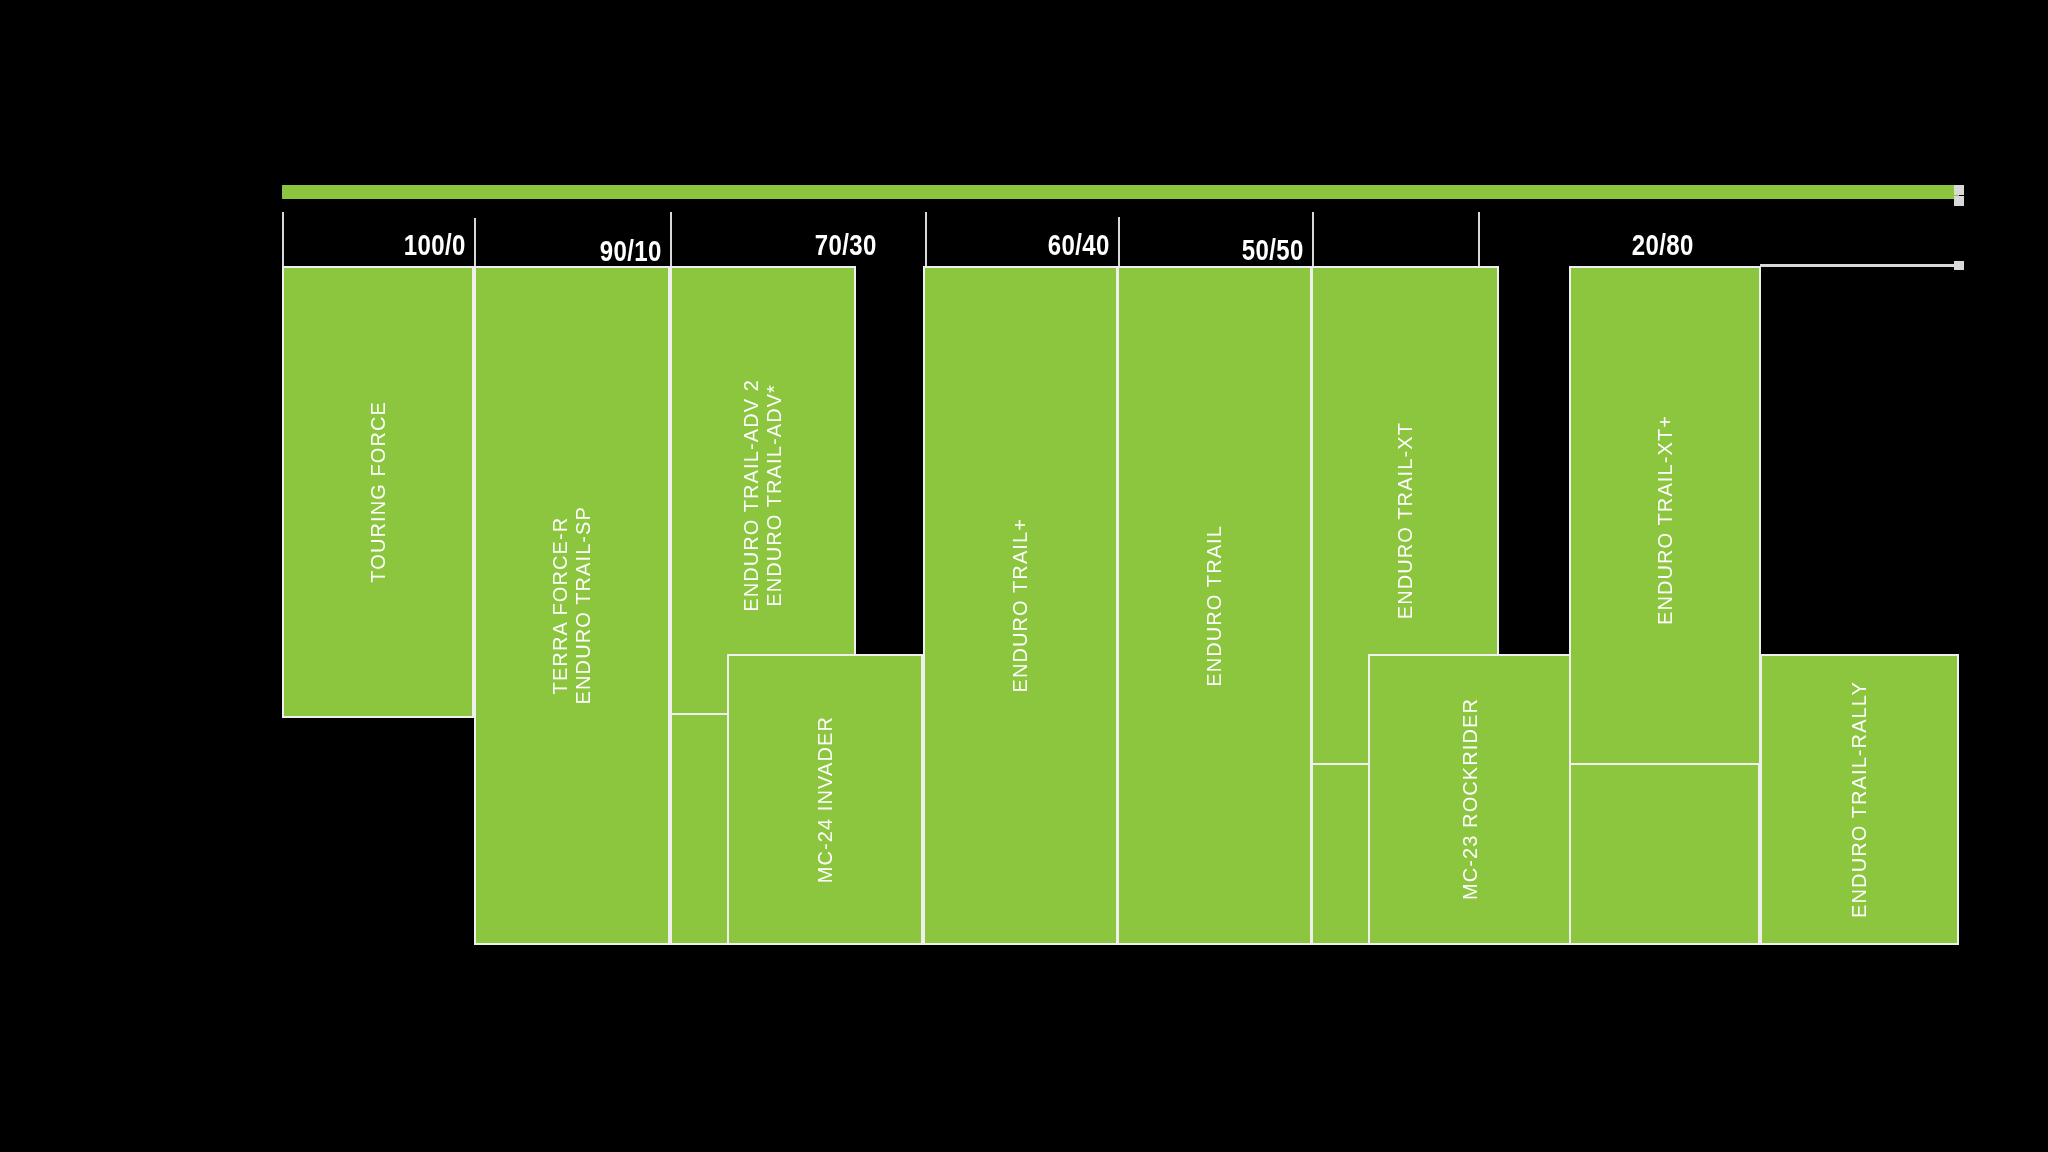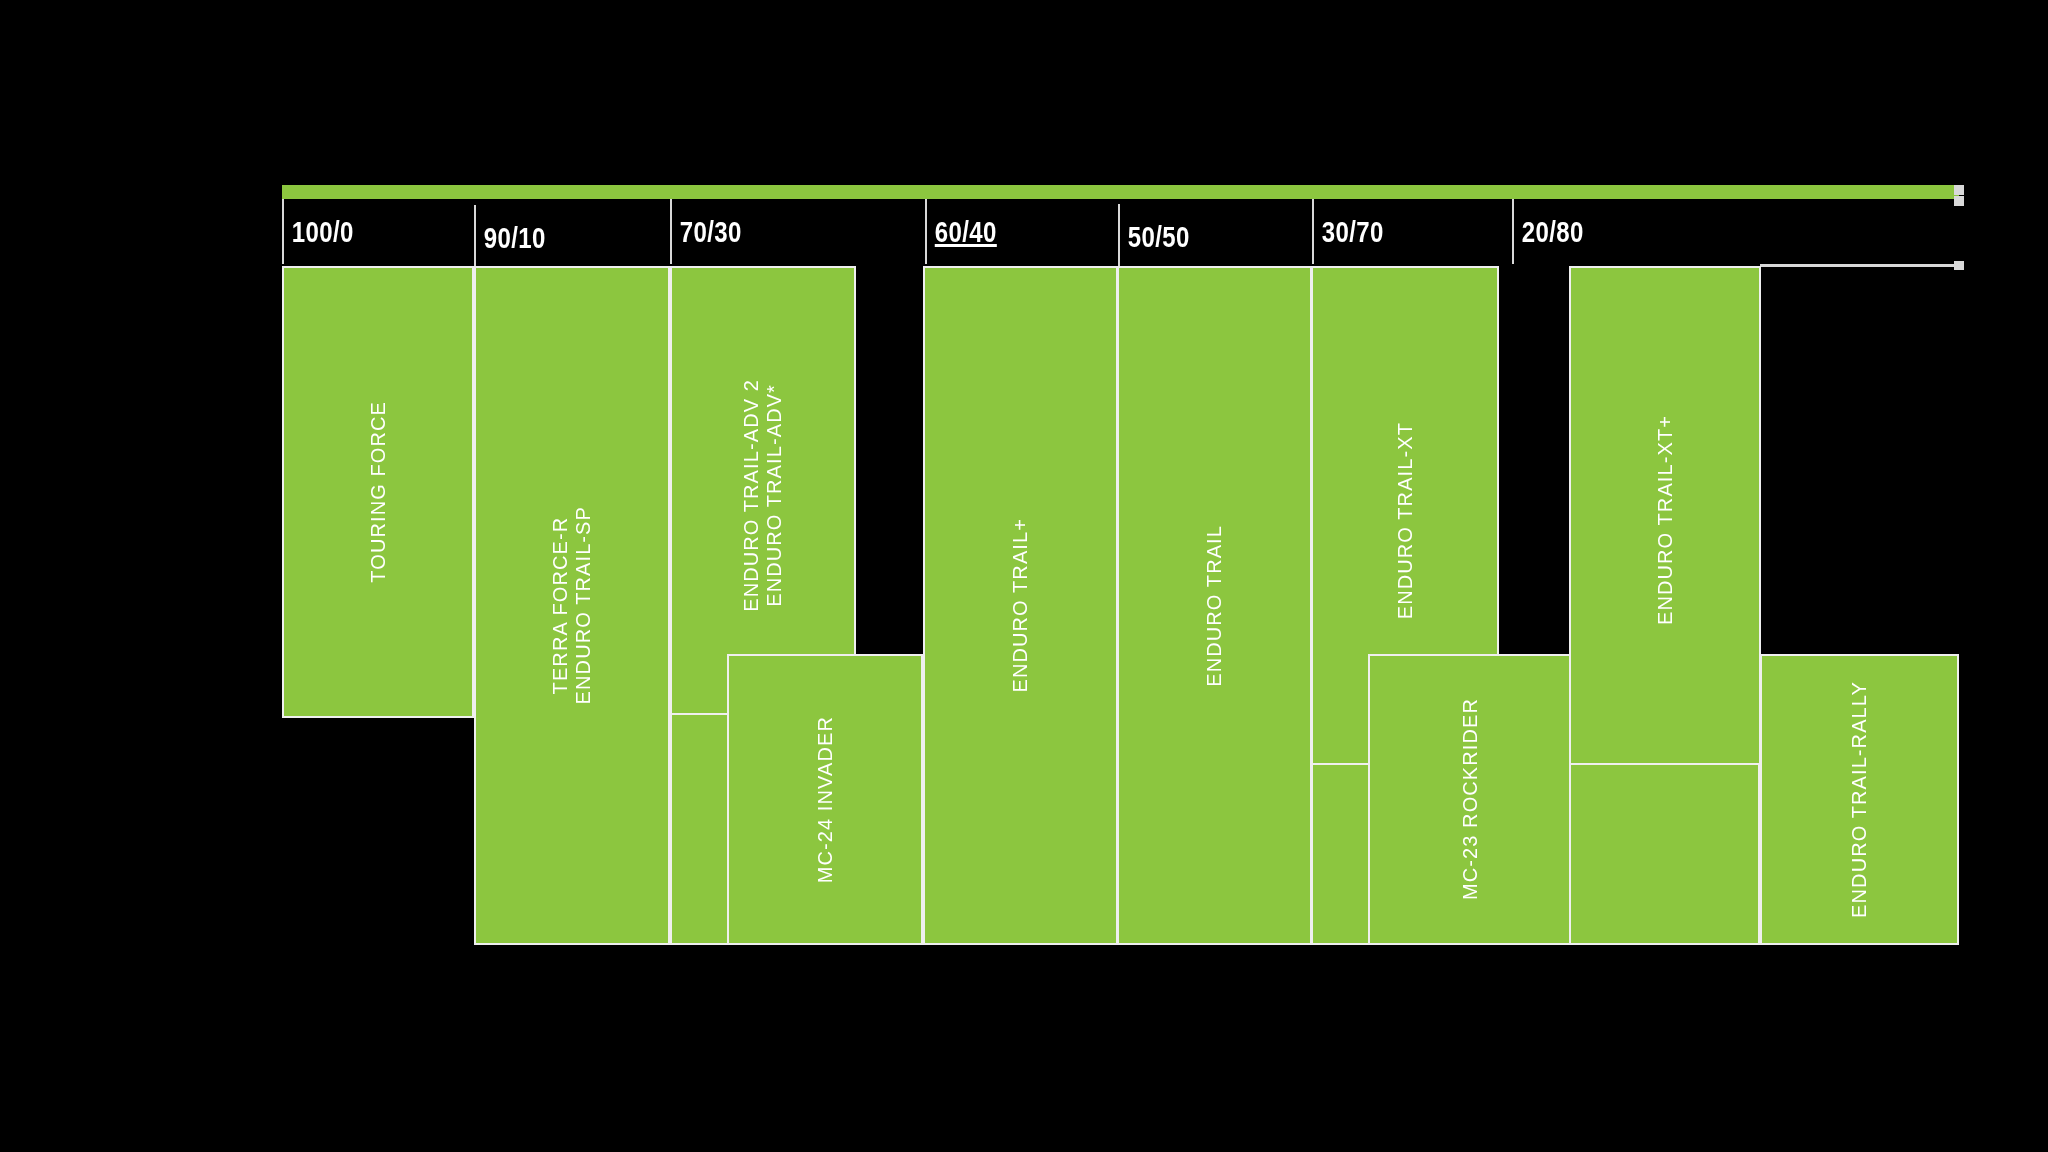--- a/index.html
+++ b/index.html
@@ -14,25 +14,26 @@
   .top-rail{
     position:absolute;
     background:#8CC63F;
   }
   .top-rail-cap{
     position:absolute;
     background:#d9d9d9;
   }
   .hdr-cell{
     position:absolute;
-    display:flex;align-items:center;justify-content:flex-start;
+    display:flex;align-items:center;justify-content:flex-end;
     color:#ffffff;
     background:#000;
     border-left:2px solid #d8d8d8;
     box-sizing:border-box;
+    margin-top:13px;
   }
   .hdr-cell.first{border-left:2px solid #d8d8d8;}
   .hdr-cell span{
     font-weight:700;
     letter-spacing:0.5px;
     font-size:30px;
     transform:scaleX(0.80);
     transform-origin:center center;
     white-space:nowrap;
     display:block;
@@ -91,30 +92,30 @@
 
   <div class="hdr-cell first" style="left:282px;top:199px;width:192px;height:65px;">
     <span>100/0</span>
   </div>
   <div class="hdr-cell" style="left:474px;top:205px;width:196px;height:65px;">
     <span>90/10</span>
   </div>
   <div class="hdr-cell" style="left:670px;top:199px;width:215px;height:65px;">
     <span>70/30</span>
   </div>
-  <div class="hdr-cell" style="left:925px;top:199px;width:193px;height:65px;text-decoration:underline;">
+  <div class="hdr-cell" style="left:925px;top:199px;width:193px;height:65px;">
     <span>60/40</span>
   </div>
   <div class="hdr-cell" style="left:1118px;top:204px;width:194px;height:65px;">
     <span>50/50</span>
   </div>
   <div class="hdr-cell" style="left:1312px;top:199px;width:258px;height:65px;">
     <span>30/70</span>
   </div>
-  <div class="hdr-cell" style="left:1512px;top:199px;width:224px;height:65px;">
+  <div class="hdr-cell" style="left:1478px;top:199px;width:224px;height:65px;">
     <span>20/80</span>
   </div>
 
   <div class="hdr-rule" style="left:1760px;top:264px;width:199px;height:3px;"></div>
   <div class="top-rail-cap" style="left:1954px;top:261px;width:10px;height:9px;"></div>
 
   <div class="bar" style="left:282px;top:266px;width:192px;height:452px;">
     <div class="vlabel">TOURING FORCE</div>
   </div>
 

